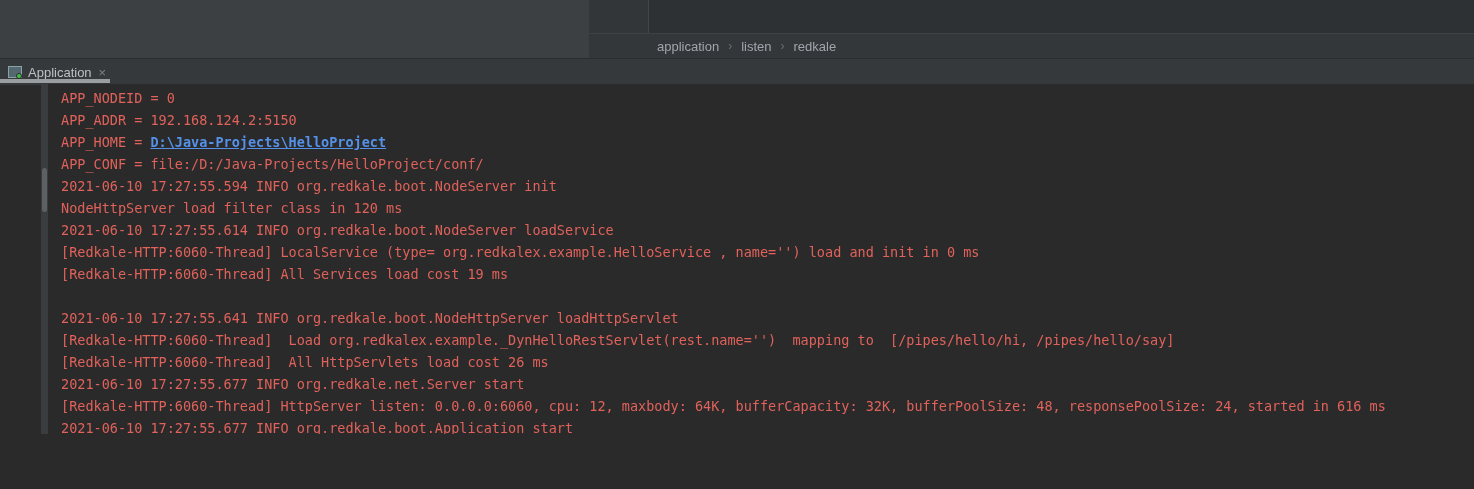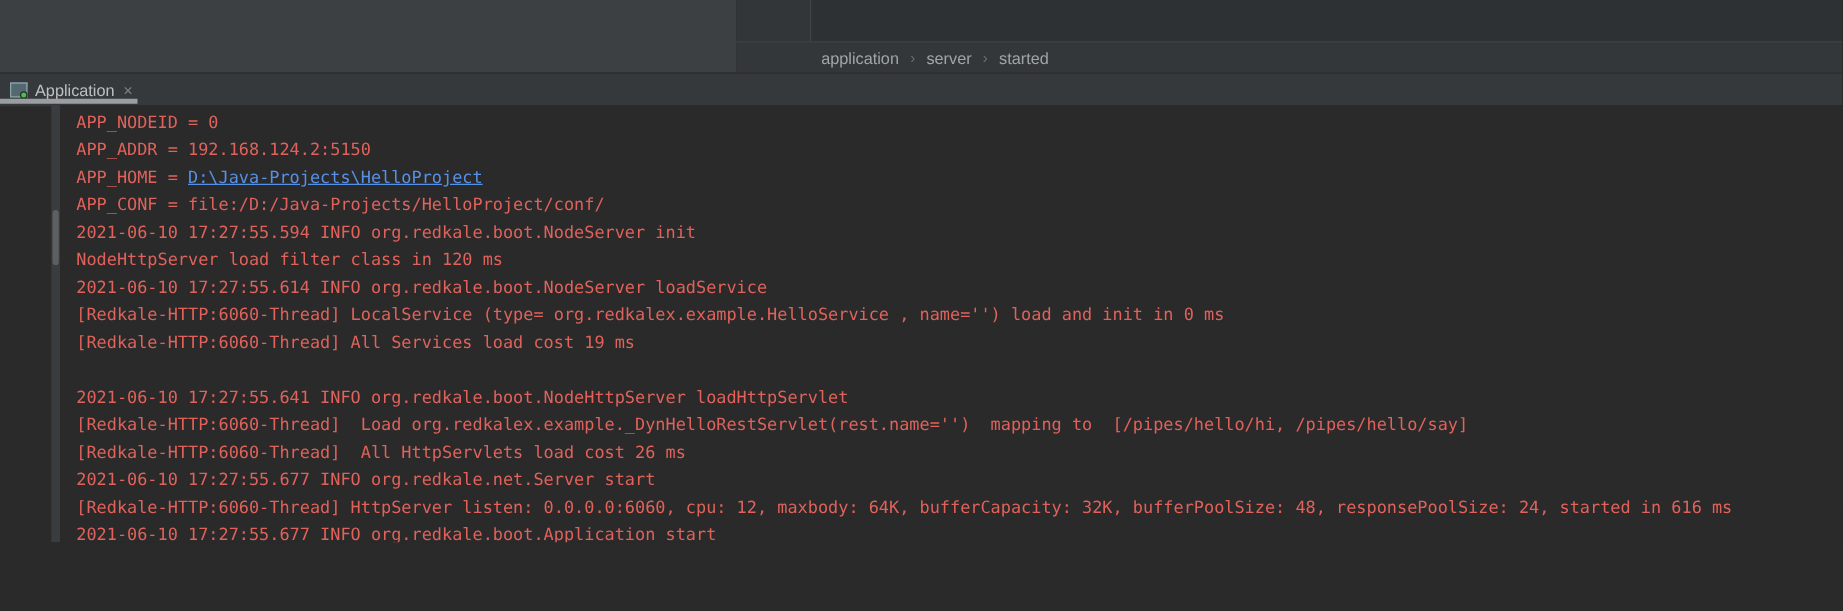--- a/index.html
+++ b/index.html
@@ -31,37 +31,37 @@
   .tab-scroll-thumb{position:absolute;left:0;top:20px;width:110px;height:4px;background:#9b9ea0;}
 
   
   .console{position:absolute;left:0;top:84px;width:1474px;height:405px;background:#2a2a2b;margin-left:41px;}
   .console-gutter{position:absolute;left:0;top:0;width:7px;height:356px;background:#3a3d40;}
   .gutter-thumb{position:absolute;left:1px;top:84px;width:5px;height:44px;background:#5d6062;border-radius:3px;}
   .console-text{position:absolute;left:20px;top:3px;right:0;
                 font-family:"DejaVu Sans Mono","Liberation Mono",monospace;
                 font-size:13.5px;line-height:22px;color:#e0625a;white-space:pre;}
   .console-line{height:22px;}
-  .console-text a{color:#5691e8;text-decoration:underline;cursor:pointer;}
+  .console-text a{color:#5691e8;text-decoration:underline;cursor:pointer;font-weight:bold;}
 </style>
 </head>
 <body>
 
 <div class="stage">
 
   <div class="editor-panel"></div>
   <div class="top-mid"></div>
   <div class="top-right"></div>
 
   <div class="breadcrumb-bar" id="breadcrumb">
       <span class="crumb">application</span>
       <span class="crumb-sep">›</span>
-      <span class="crumb">server</span>
+      <span class="crumb">listen</span>
       <span class="crumb-sep">›</span>
-      <span class="crumb">started</span>
+      <span class="crumb">redkale</span>
     </div>
 
   <div class="tab-bar">
     <div class="tab">
       <span class="tab-icon">
         <span class="bar"></span>
         <span class="frame"></span>
         <span class="dot"></span>
       </span>
       <span class="tab-label">Application</span>

